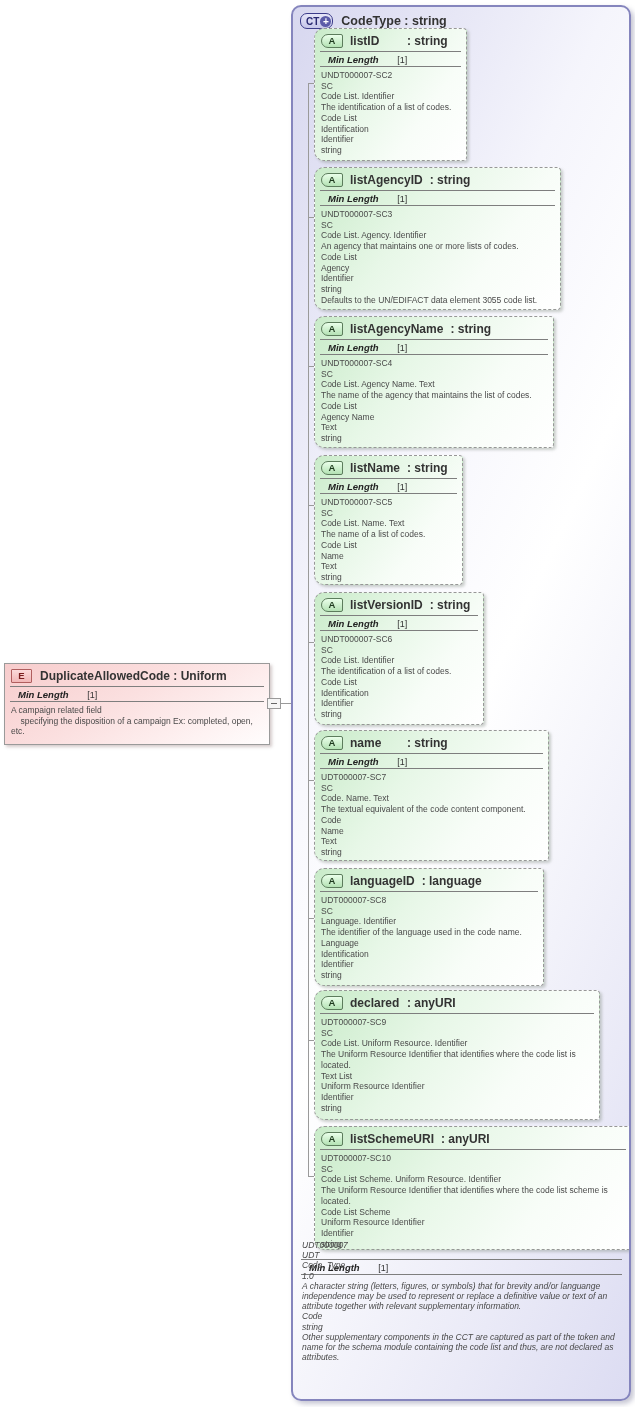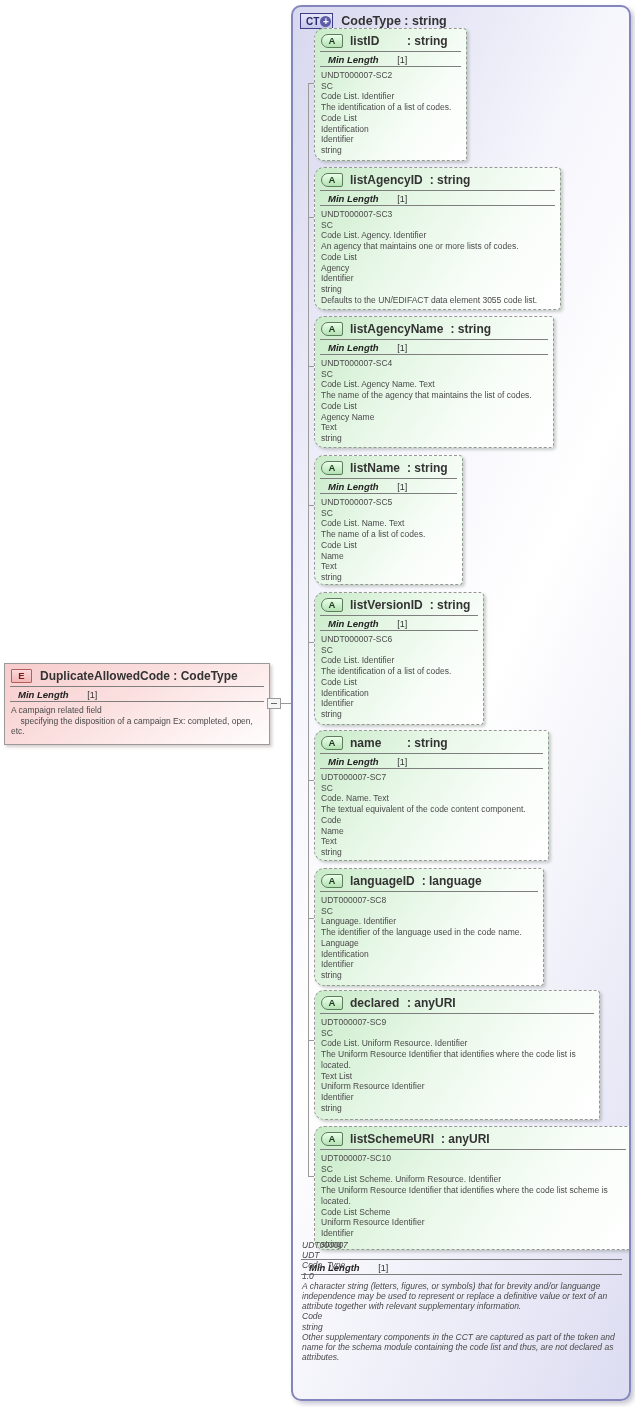--- a/index.html
+++ b/index.html
@@ -10,21 +10,21 @@
   
   .ct-box{
     position:absolute;left:291px;top:5px;width:336px;height:1392px;
     border:2px solid #8585bd;border-radius:10px;overflow:hidden;
     background:linear-gradient(115deg,#d7d7ef 0%,#f5f5fc 32%,#ffffff 52%,#eaeaf7 82%,#dcdcf2 100%);
     box-shadow:3px 3px 5px rgba(130,130,160,0.45);
   }
   .ct-header{position:absolute;left:7px;top:6px;display:flex;align-items:center;gap:8px;}
   .ct-icon{
     display:flex;align-items:center;height:14px;padding:0 1px 0 5px;
-    border:1.5px solid #3d3d8a;border-radius:0;
+    border:1.5px solid #3d3d8a;border-radius:7px;
     background:linear-gradient(#e6e6f8,#c7c7ea);
     font-size:10px;font-weight:bold;color:#2a2a72;
   }
   .ct-plus{
     width:11px;height:11px;margin-left:1px;border-radius:50%;
     background:#5c5ca8;color:#fff;font-size:10px;line-height:11px;
     text-align:center;font-weight:bold;
   }
   .ct-title{font-size:12.5px;font-weight:bold;color:#333;}
   
@@ -95,21 +95,21 @@
     font-style:italic;font-size:8.5px;line-height:10.2px;color:#4a4a4a;
     white-space:pre-wrap;padding:2px;box-sizing:border-box;
   }
 </style>
 </head>
 <body>
 
 <div class="el-box">
   <div class="el-header">
     <span class="e-icon">E</span>
-    <span class="el-title">DuplicateAllowedCode : CodeType</span>
+    <span class="el-title">DuplicateAllowedCode : Uniform</span>
   </div>
   <div class="sep"></div>
   <div class="facet-row">
     <span class="facet-name">Min Length</span>
     <span class="facet-val">[1]</span>
   </div>
   <div class="sep"></div>
   <div class="annot">A campaign related field
     specifying the disposition of a campaign Ex: completed, open, etc.</div>
 </div>

